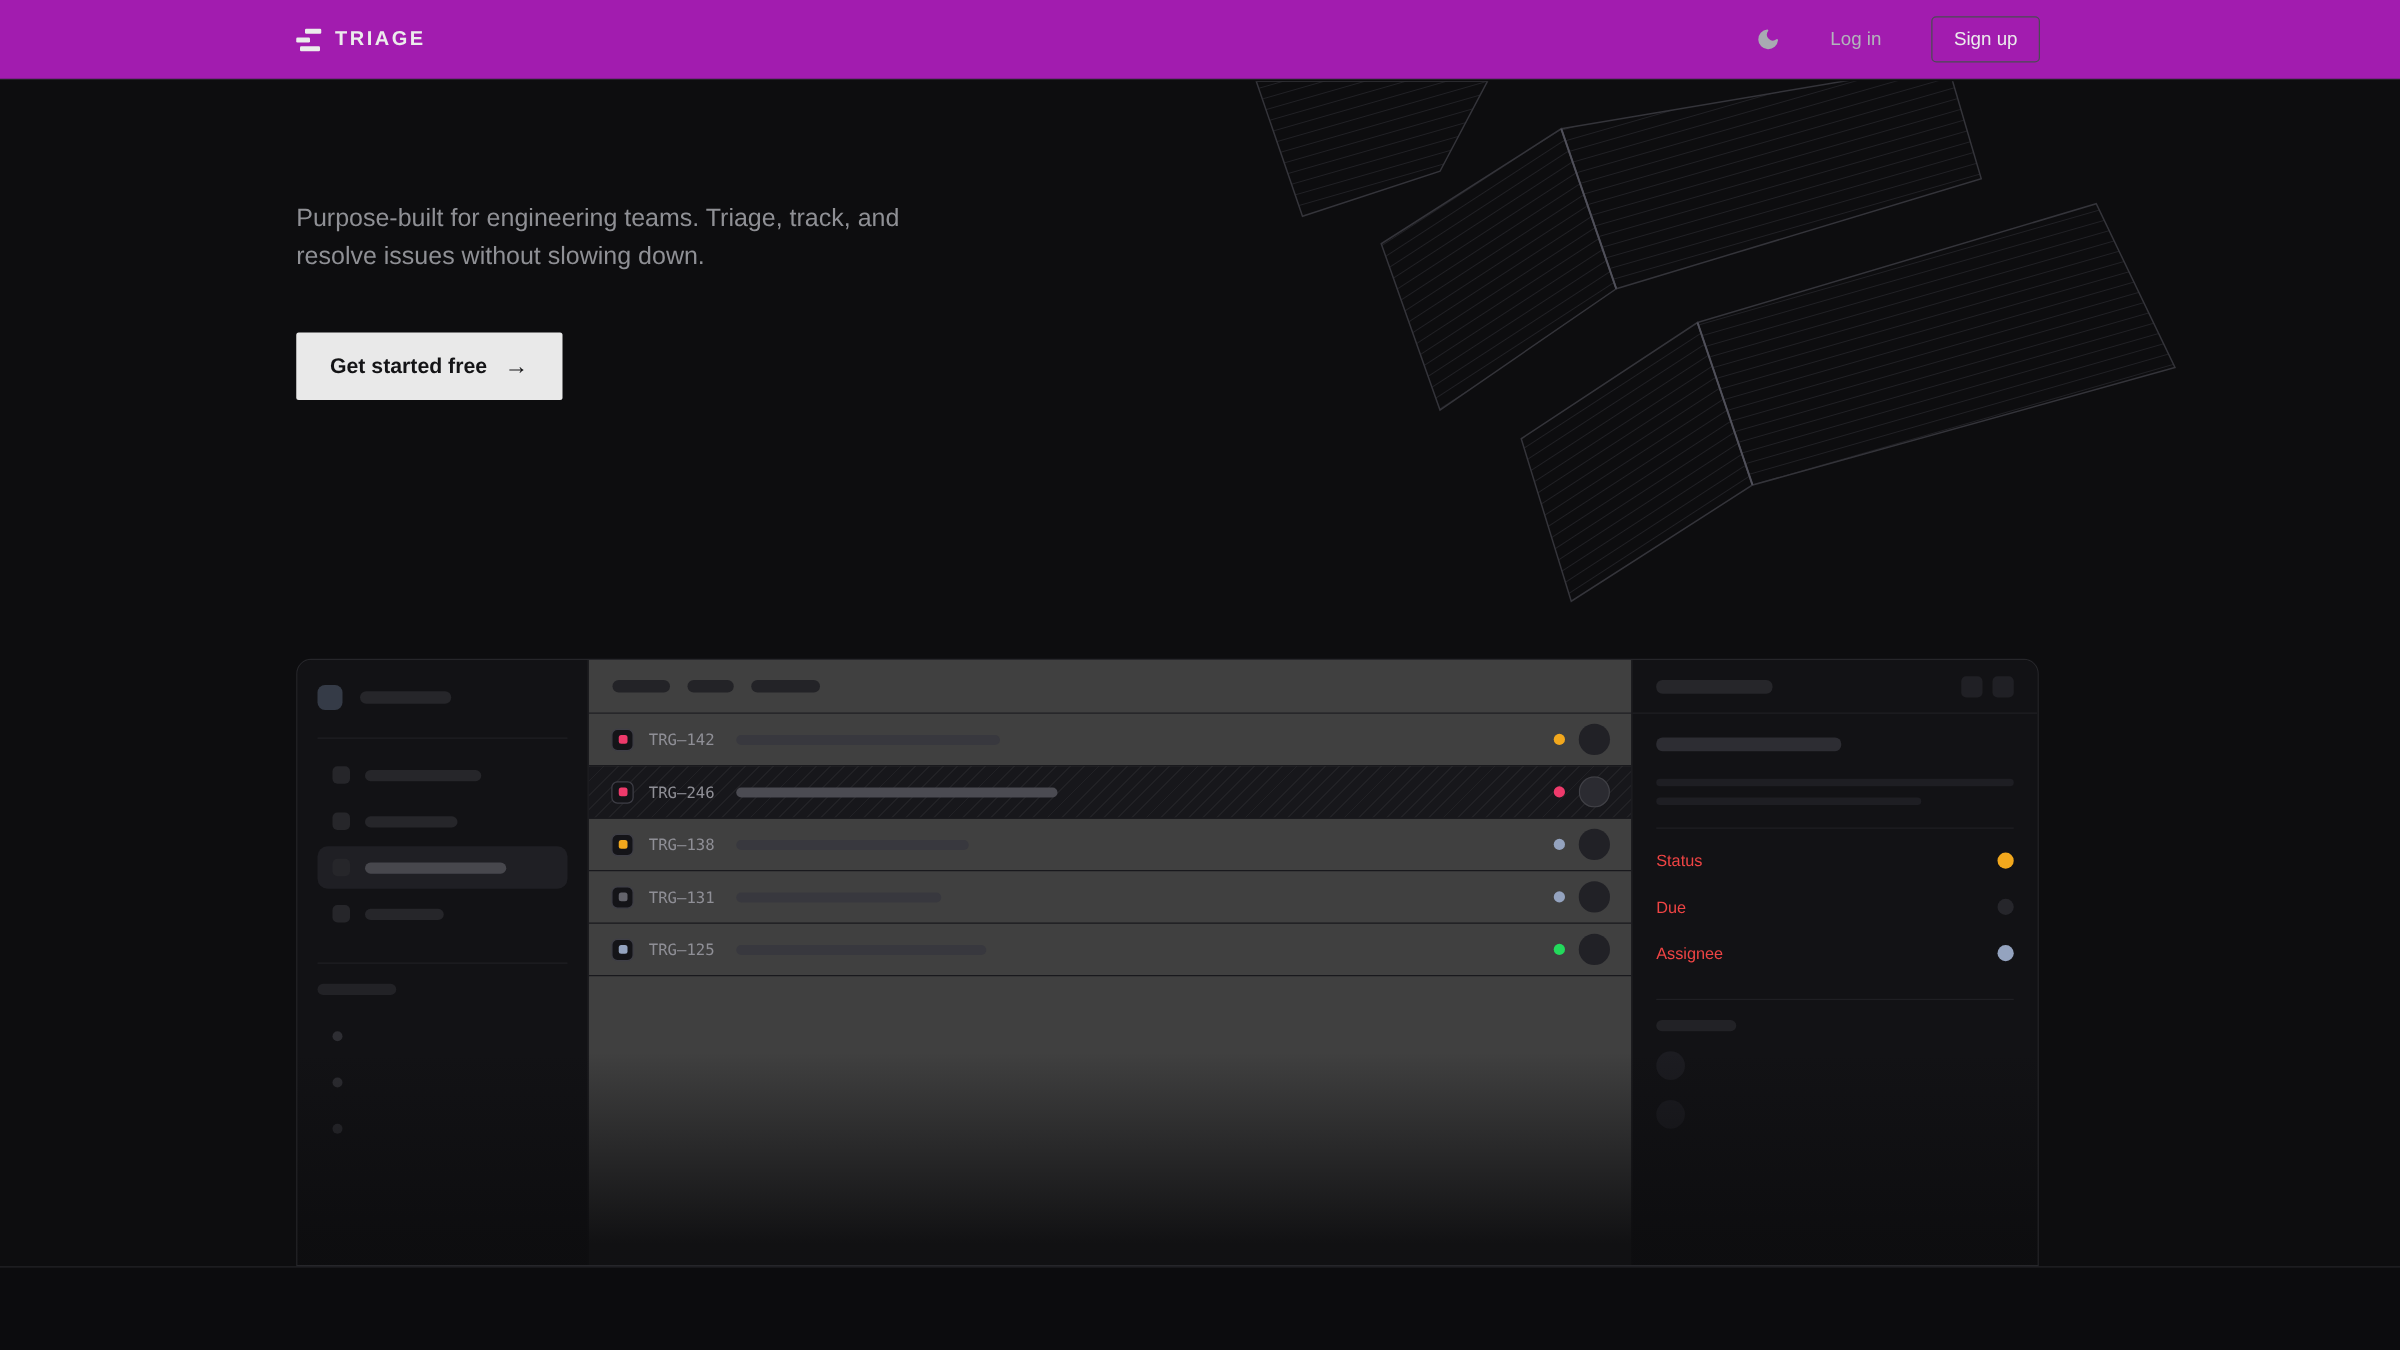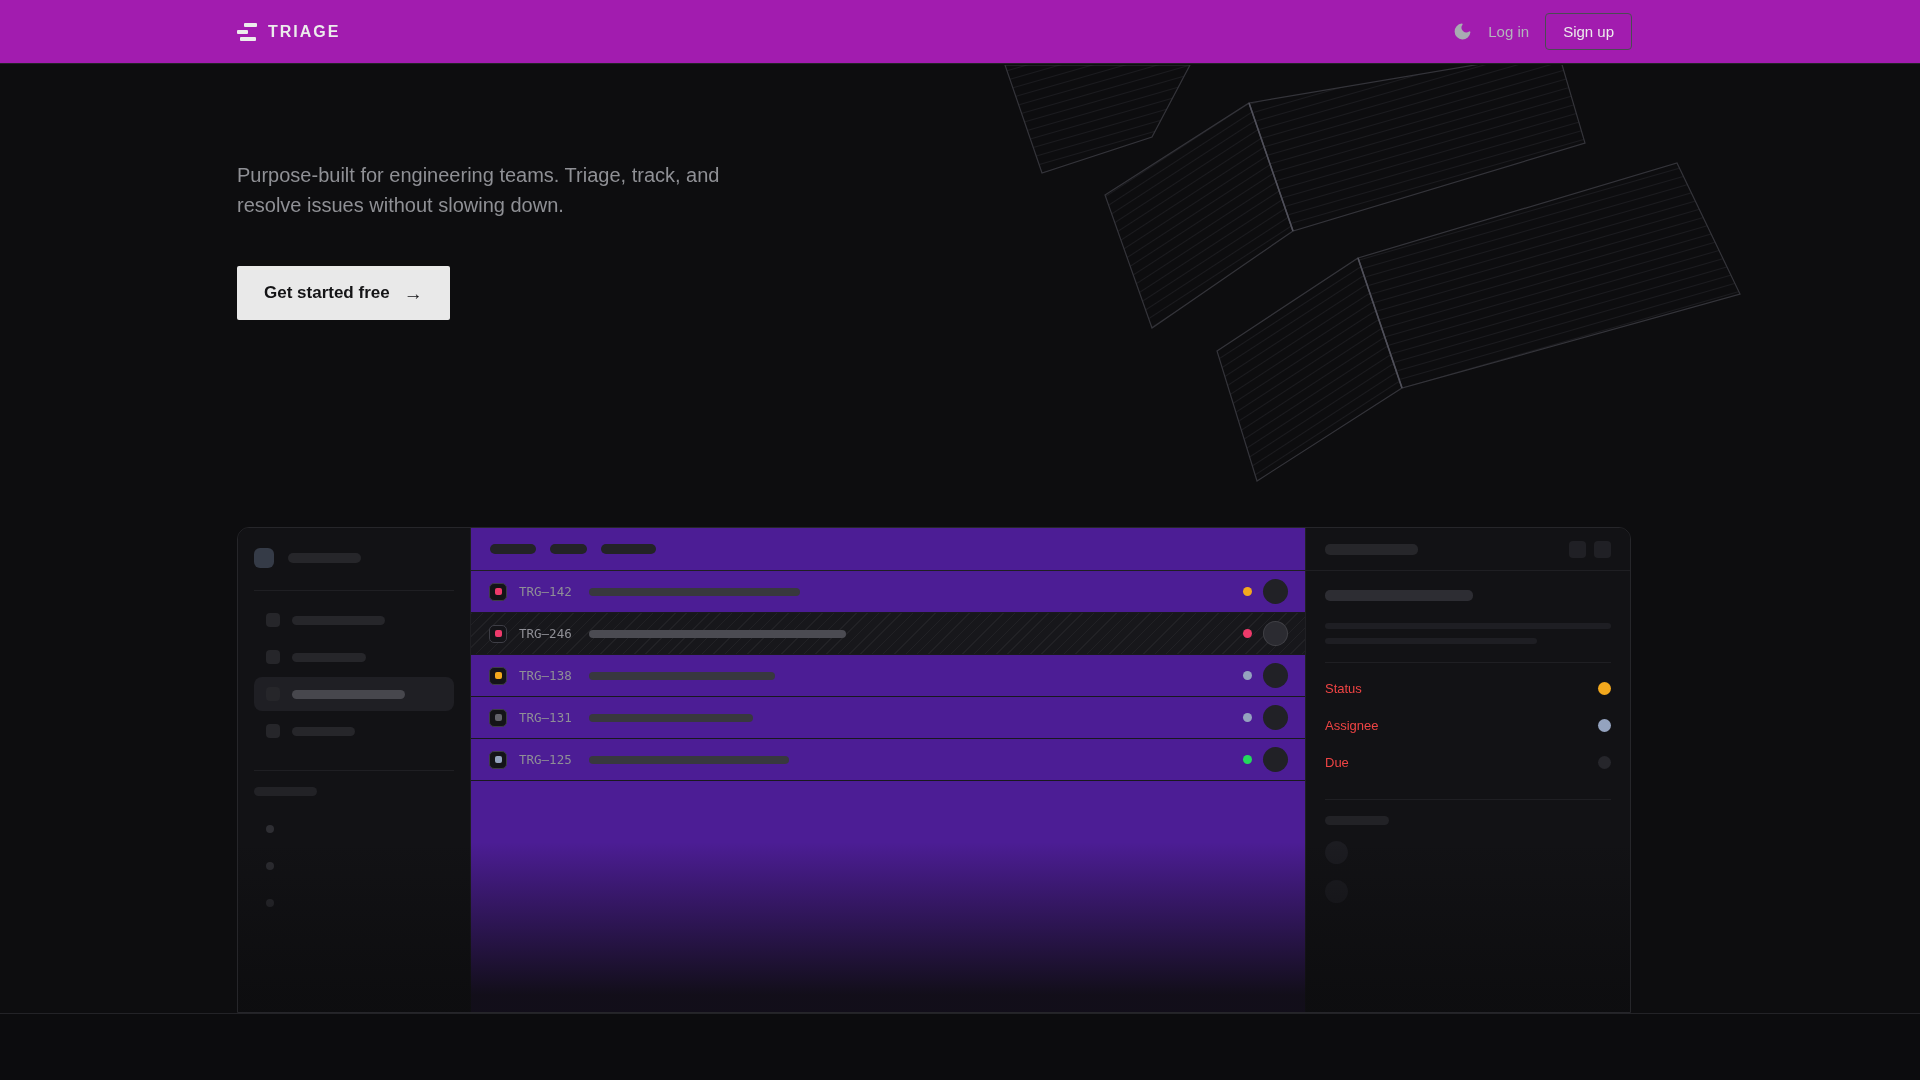--- a/index.html
+++ b/index.html
@@ -20,21 +20,21 @@
     border-bottom:1px solid #232327;
     background:#a21caf; z-index:10;
   }
   .brand { display:flex; align-items:center; gap:11px; }
   .logo-icon { display:flex; flex-direction:column; gap:3px; width:20px; }
   .logo-icon span { height:4px; border-radius:1px; background:#ececec; display:block; }
   .logo-icon .b1 { width:13px; margin-left:7px; }
   .logo-icon .b2 { width:11px; margin-left:0; }
   .logo-icon .b3 { width:16px; margin-left:3px; }
   .brand-name { font-size:16px; font-weight:bold; letter-spacing:2px; color:#ececec; }
-  .nav-right { display:flex; align-items:center; gap:16px; }
+  .nav-right { display:flex; align-items:center; gap:40px; }
   .moon-btn { background:none; border:none; cursor:pointer; display:flex; align-items:center; }
   .login-link { font-size:15px; color:#b3b5bb; text-decoration:none; }
   .signup-btn {
     background:transparent; border:1px solid #4b4b53; border-radius:4px;
     color:#ececec; font-size:15px; padding:9px 17px; cursor:pointer;
     font-family:"Liberation Sans", sans-serif;
   }
 
   
   .hero-deco { position:absolute; top:65px; right:0; width:960px; height:450px; z-index:1; }
@@ -80,21 +80,21 @@
   .side-nav { margin-top:12px; }
   .side-item { display:flex; align-items:center; gap:12px; height:34px; padding:0 12px; border-radius:8px; margin-bottom:3px; }
   .side-item .sq { width:14px; height:14px; border-radius:4px; background:#26262a; flex:none; }
   .side-item .pl { height:9px; border-radius:4.5px; background:#26262a; }
   .side-item.active { background:#1f1f24; }
   .side-item.active .pl { background:#47474d; }
   .section-pill { width:63px; height:9px; border-radius:4.5px; background:#222226; margin:16px 0 0 0; }
   .side-dot { width:8px; height:8px; border-radius:50%; background:#2e2e33; margin:29px 0 0 12px; }
 
   
-  .mk-list { background:#4c1d95; display:flex; flex-direction:column; }
+  .mk-list { background:#404040; display:flex; flex-direction:column; }
   .list-header { height:43px; flex:none; border-bottom:1px solid #1f1f23; display:flex; align-items:center; gap:14px; padding-left:19px; }
   .list-header .hp { height:10px; border-radius:5px; background:#232327; }
   .issue-row { height:42px; flex:none; display:flex; align-items:center; padding:0 17px 0 18px; border-bottom:1px solid #19191d; }
   .issue-row.selected {
     background-color:#17171b;
     background-image:repeating-linear-gradient(135deg, rgba(255,255,255,0.045) 0 1px, transparent 1px 8px);
   }
   .issue-icon { width:18px; height:18px; border:1px solid #3e3e46; border-radius:5px; background:#141418;
     display:flex; align-items:center; justify-content:center; flex:none; }
   .issue-icon .dot { width:7px; height:7px; border-radius:2px; }
@@ -292,27 +292,27 @@
       <div class="line-2"></div>
       <hr>
       <div class="field-list" id="field-rows">
   <div class="field-row">
     <span class="field-label">Status</span>
     <span class="field-dot" style="background: rgb(242, 168, 29);"></span>
   </div>
 
 
   <div class="field-row">
+    <span class="field-label">Due</span>
+    <span class="field-dot" style="background: rgb(38, 38, 43);"></span>
+  </div>
+
+  <div class="field-row">
     <span class="field-label">Assignee</span>
     <span class="field-dot" style="background: rgb(148, 163, 191);"></span>
-  </div>
-
-  <div class="field-row">
-    <span class="field-label">Due</span>
-    <span class="field-dot" style="background: rgb(38, 38, 43);"></span>
   </div>
 </div>
       <hr>
       <div class="cmt-pill"></div>
       <div class="cmt-avatar"></div>
       <div class="cmt-avatar"></div>
     </div>
   </aside>
 </div>
 

